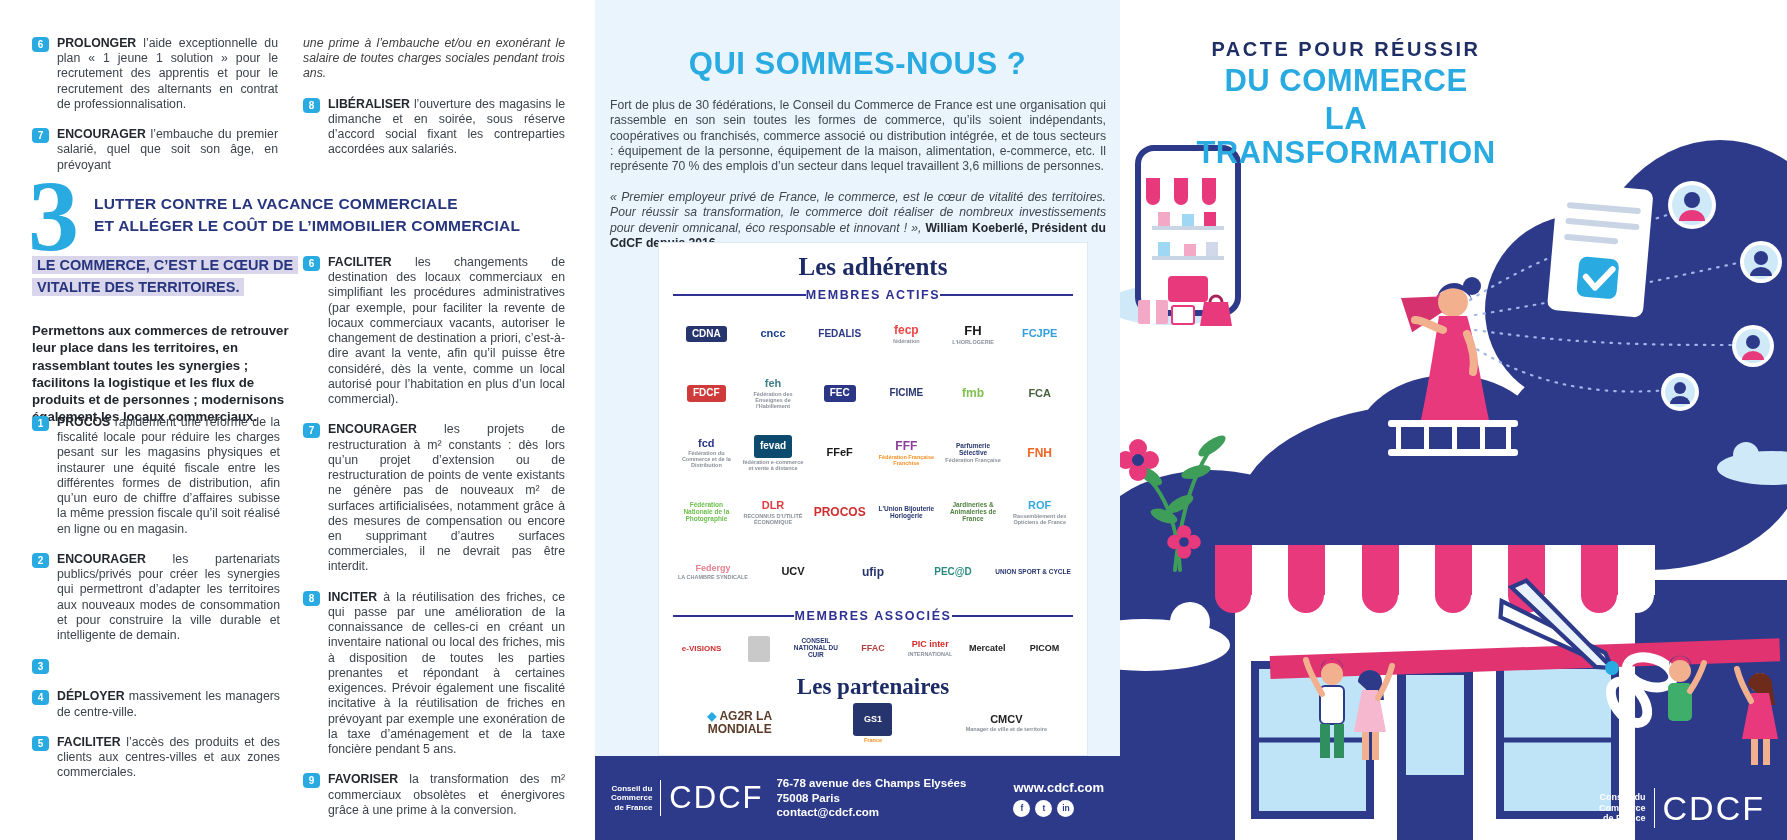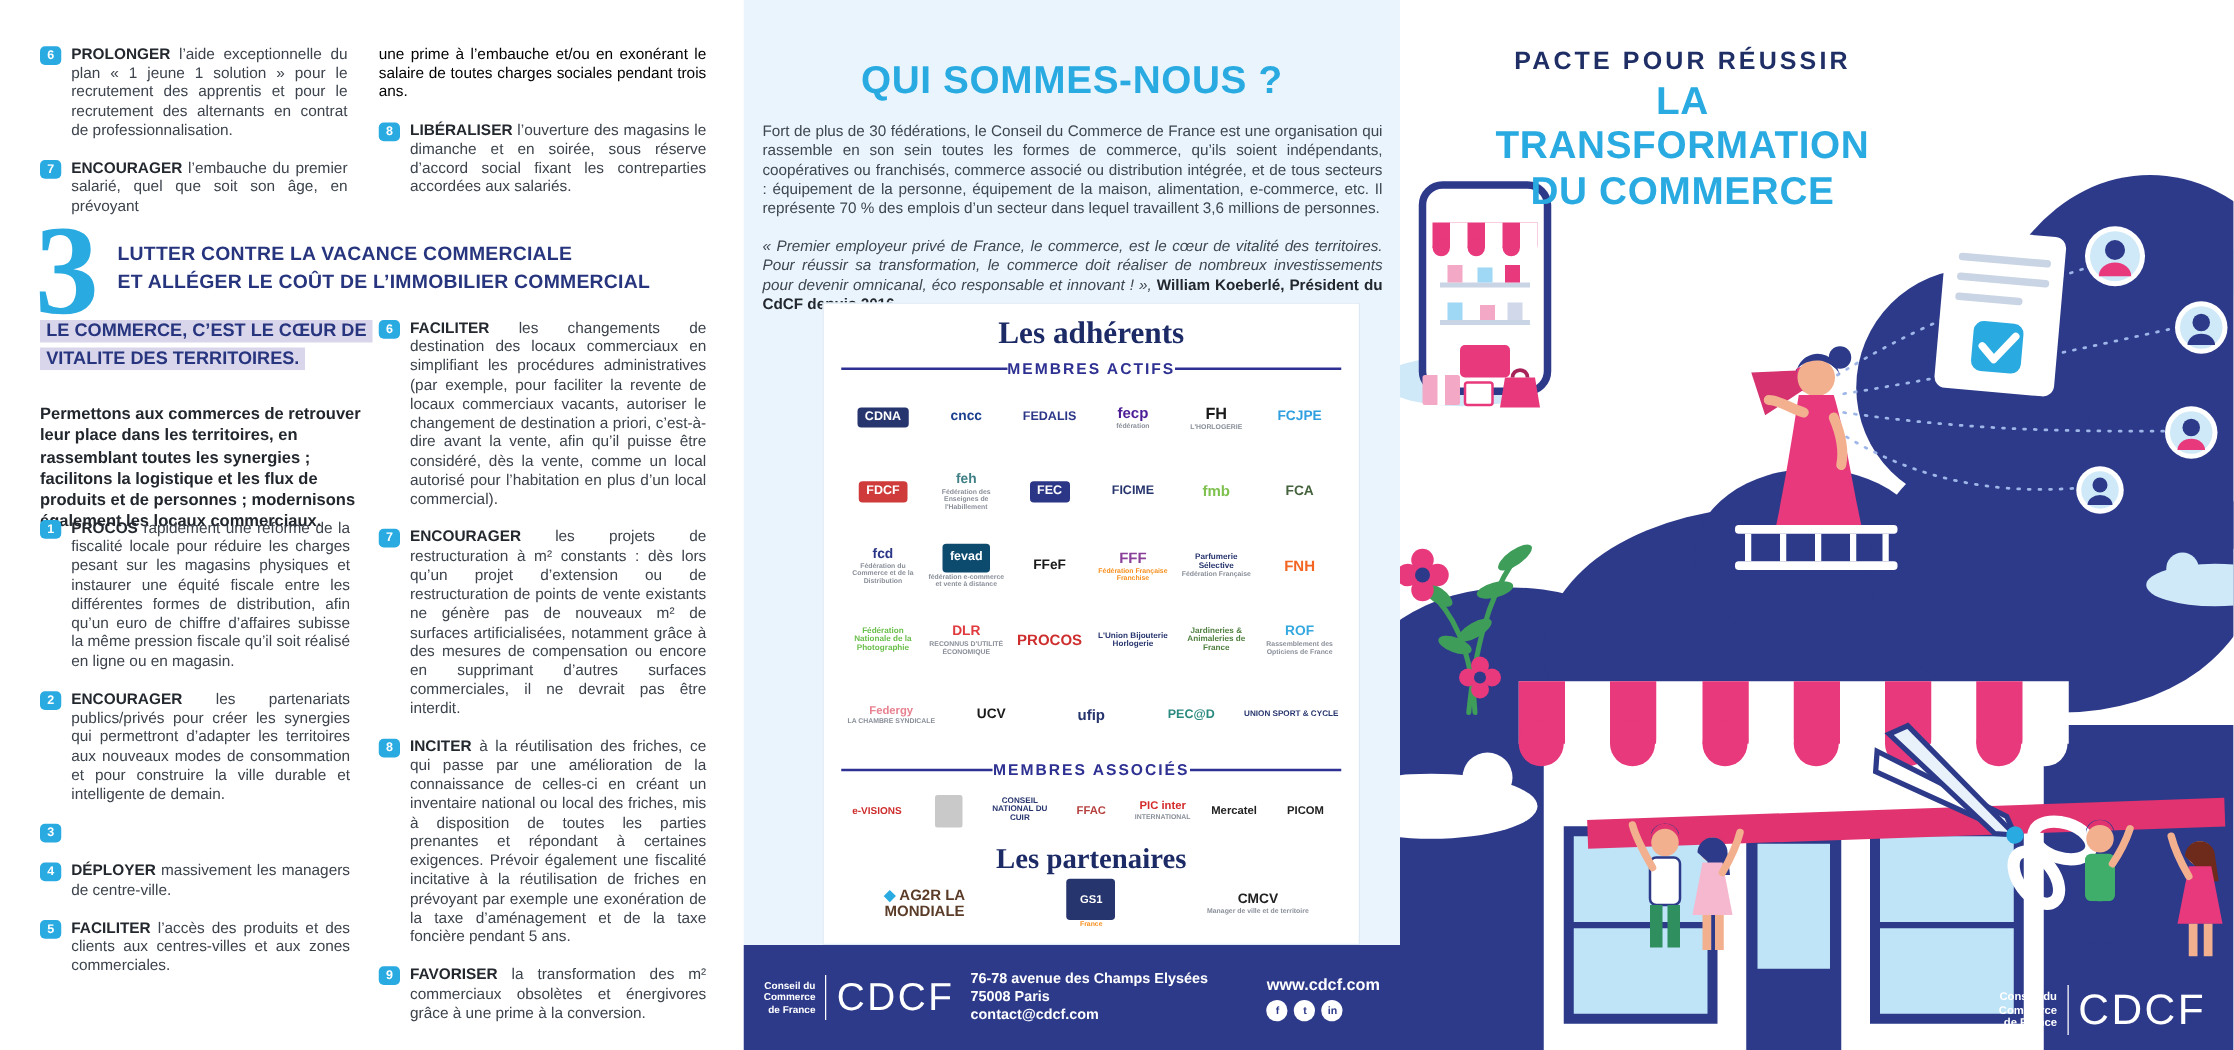--- a/index.html
+++ b/index.html
@@ -5,21 +5,21 @@
   html,body{margin:0;padding:0;background:#ffffff;font-family:"Liberation Sans",sans-serif;}
   .page{position:relative;width:1787px;height:840px;overflow:hidden;background:#ffffff;}
 
   
   .col{position:absolute;display:flex;flex-direction:column;gap:15px;}
   .pt{display:flex;gap:8px;}
   .badge{flex:0 0 auto;width:17px;height:15px;border-radius:4px;background:#29abe2;color:#fff;
          font-size:10px;font-weight:700;display:flex;align-items:center;justify-content:center;margin-top:1px;}
   .pt-text{margin:0;font-size:12.3px;line-height:1.24;color:#3d434c;text-align:justify;}
   .pt-text b{color:#23272e;}
-  .cont{margin:0;font-size:12.3px;line-height:1.24;color:#000000;text-align:justify;}
+  .cont{margin:0;font-size:12.3px;line-height:1.24;color:#404040;text-align:justify;font-style:italic;}
 
   .sec3{position:absolute;left:28px;top:176px;display:flex;gap:15px;align-items:flex-start;}
   .sec3-num{font-family:"Liberation Serif",serif;font-weight:700;font-size:102px;line-height:0.8;color:#29abe2;}
   .sec3-titles{margin-top:17px;font-size:15.5px;font-weight:800;color:#27357e;line-height:1.42;letter-spacing:0.2px;}
 
   .highlight{position:absolute;left:32px;top:254px;width:280px;font-size:14.5px;font-weight:800;color:#27357e;line-height:1.55;}
   .highlight span{background:#d9d6ec;padding:1px 5px;box-decoration-break:clone;-webkit-box-decoration-break:clone;}
 
   .intro{position:absolute;left:32px;top:309px;width:260px;font-size:13.2px;font-weight:800;color:#22262d;line-height:1.3;}
 
@@ -170,21 +170,21 @@
           <div class="logo-chip">
             <div class="logo-text" style="color: rgb(255, 255, 255); font-size: 10px; background: rgb(39, 53, 110); padding: 3px 6px; border-radius: 3px;">CDNA</div>
           </div>
           <div class="logo-chip">
             <div class="logo-text" style="color: rgb(27, 63, 143); font-size: 11px;">cncc</div>
           </div>
           <div class="logo-chip">
             <div class="logo-text" style="color: rgb(43, 54, 135); font-size: 10px;">FEDALIS</div>
           </div>
           <div class="logo-chip">
-            <div class="logo-text" style="color: #4c1d95; font-size: 12px;">fecp</div>
+            <div class="logo-text" style="color: #ef4444; font-size: 12px;">fecp</div>
             <div class="logo-sub">fédération</div>
           </div>
           <div class="logo-chip">
             <div class="logo-text" style="color: rgb(26, 26, 26); font-size: 13px;">FH</div>
             <div class="logo-sub">L'HORLOGERIE</div>
           </div>
           <div class="logo-chip">
             <div class="logo-text" style="color: rgb(47, 159, 224); font-size: 11px;">FCJPE</div>
           </div>
         </div>
@@ -584,22 +584,22 @@
               <circle cx="0" cy="12" r="9"></circle>
               <circle cx="-12" cy="0" r="9"></circle>
             </g>
           <circle r="6" fill="#2d3a8a"></circle>
         </g>
       </g>
     </svg>
 
     <div class="cover-title">
       <div class="kicker">PACTE POUR RÉUSSIR</div>
+      <div class="big">DU COMMERCE</div>
       <div class="big">LA TRANSFORMATION</div>
-      <div class="big">DU COMMERCE</div>
     </div>
 
     <div class="rfooter">
       <div class="lockup-small">
         <div>Conseil du</div>
         <div>Commerce</div>
         <div>de France</div>
       </div>
       <div class="lockup-bar"></div>
       <div class="lockup-logo">CDCF</div>

